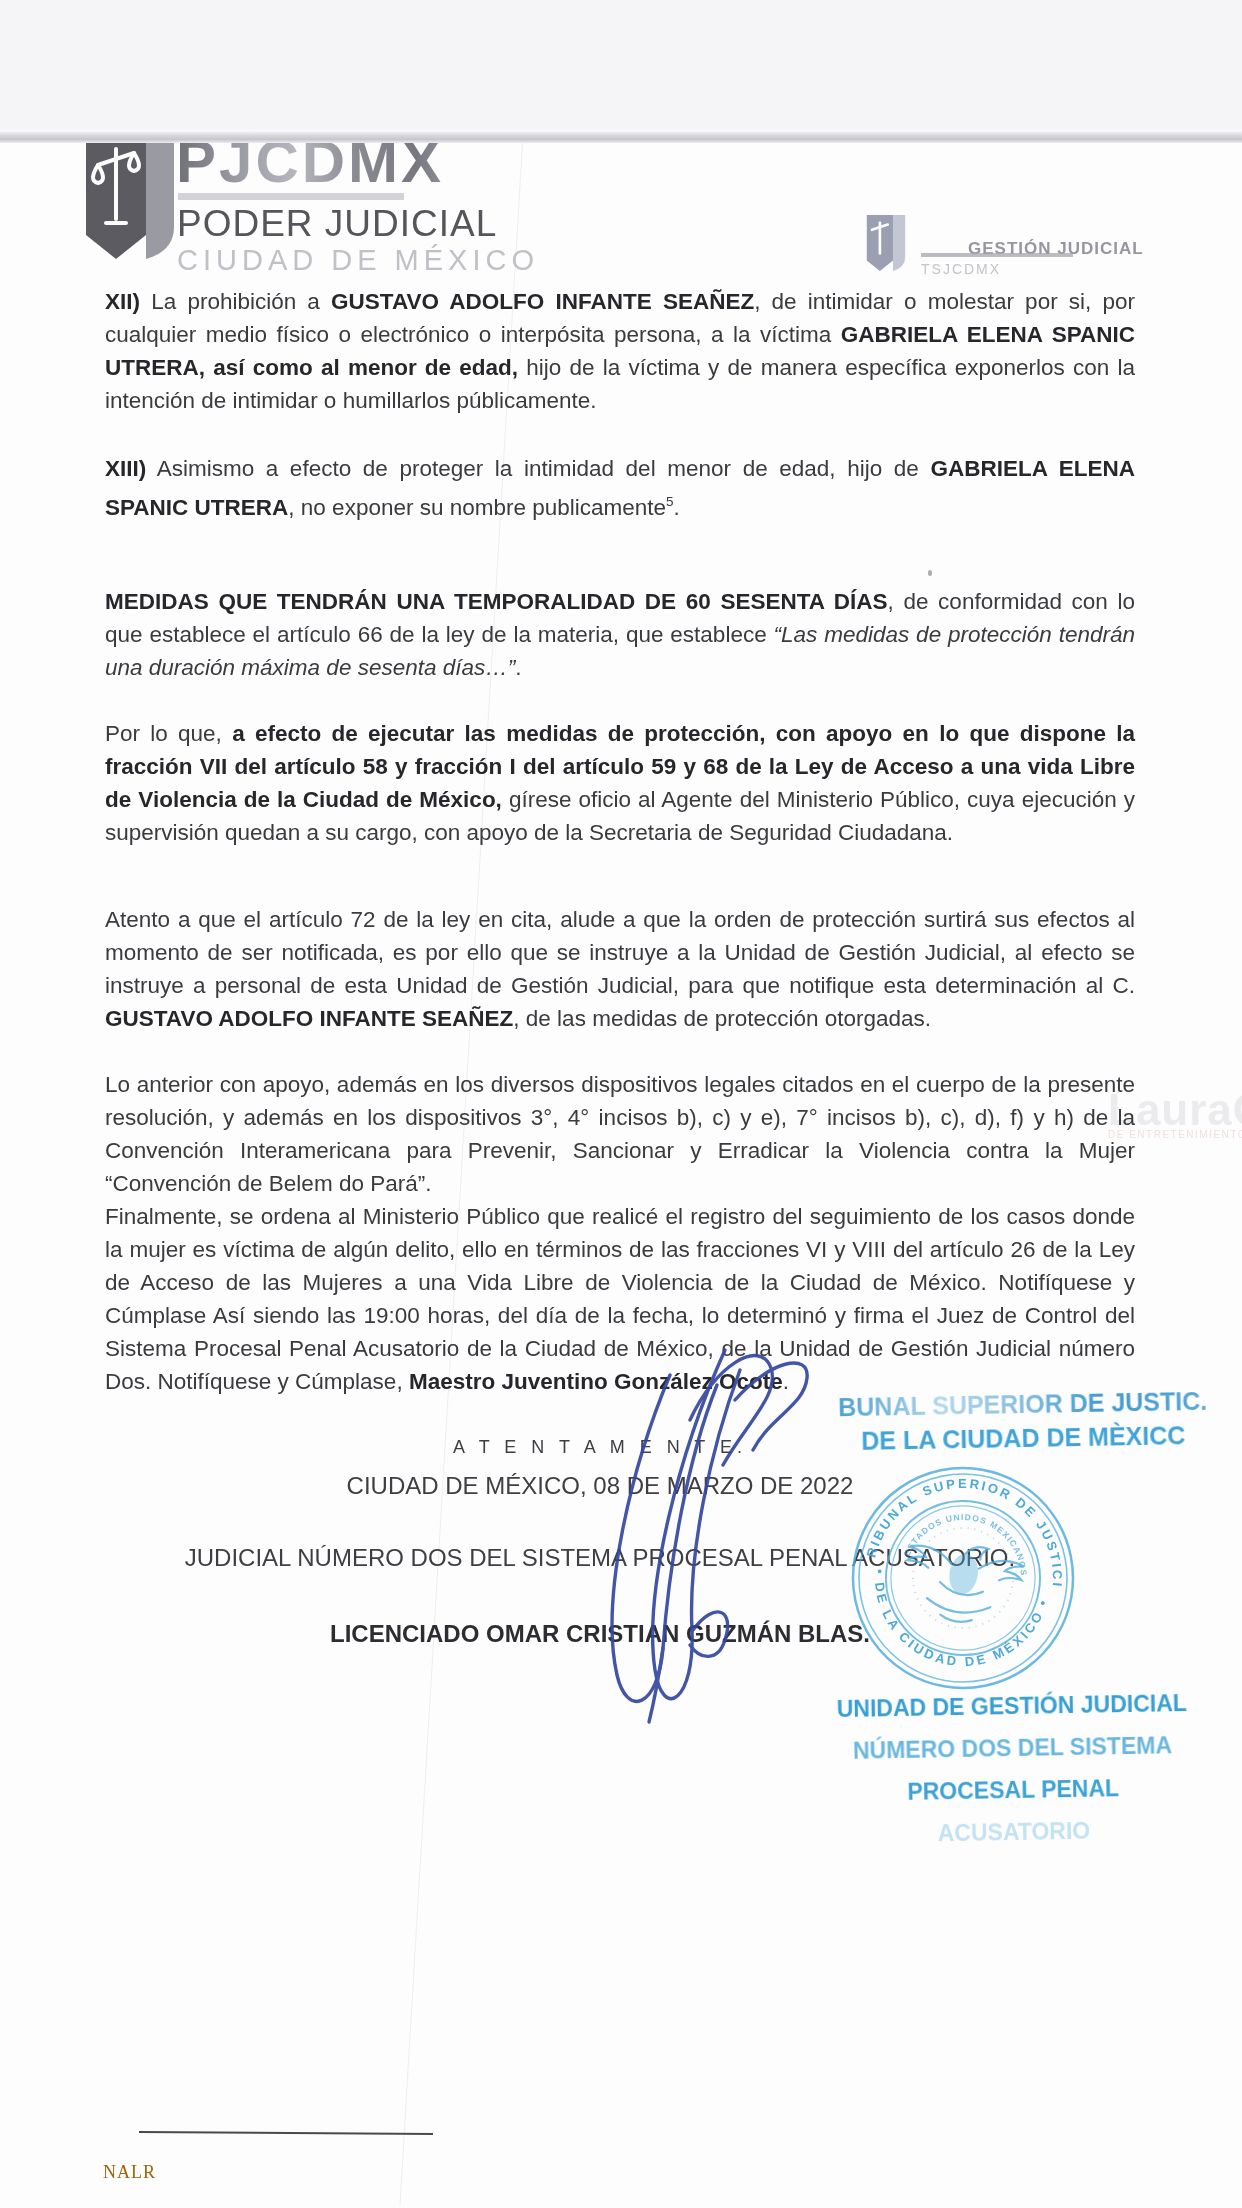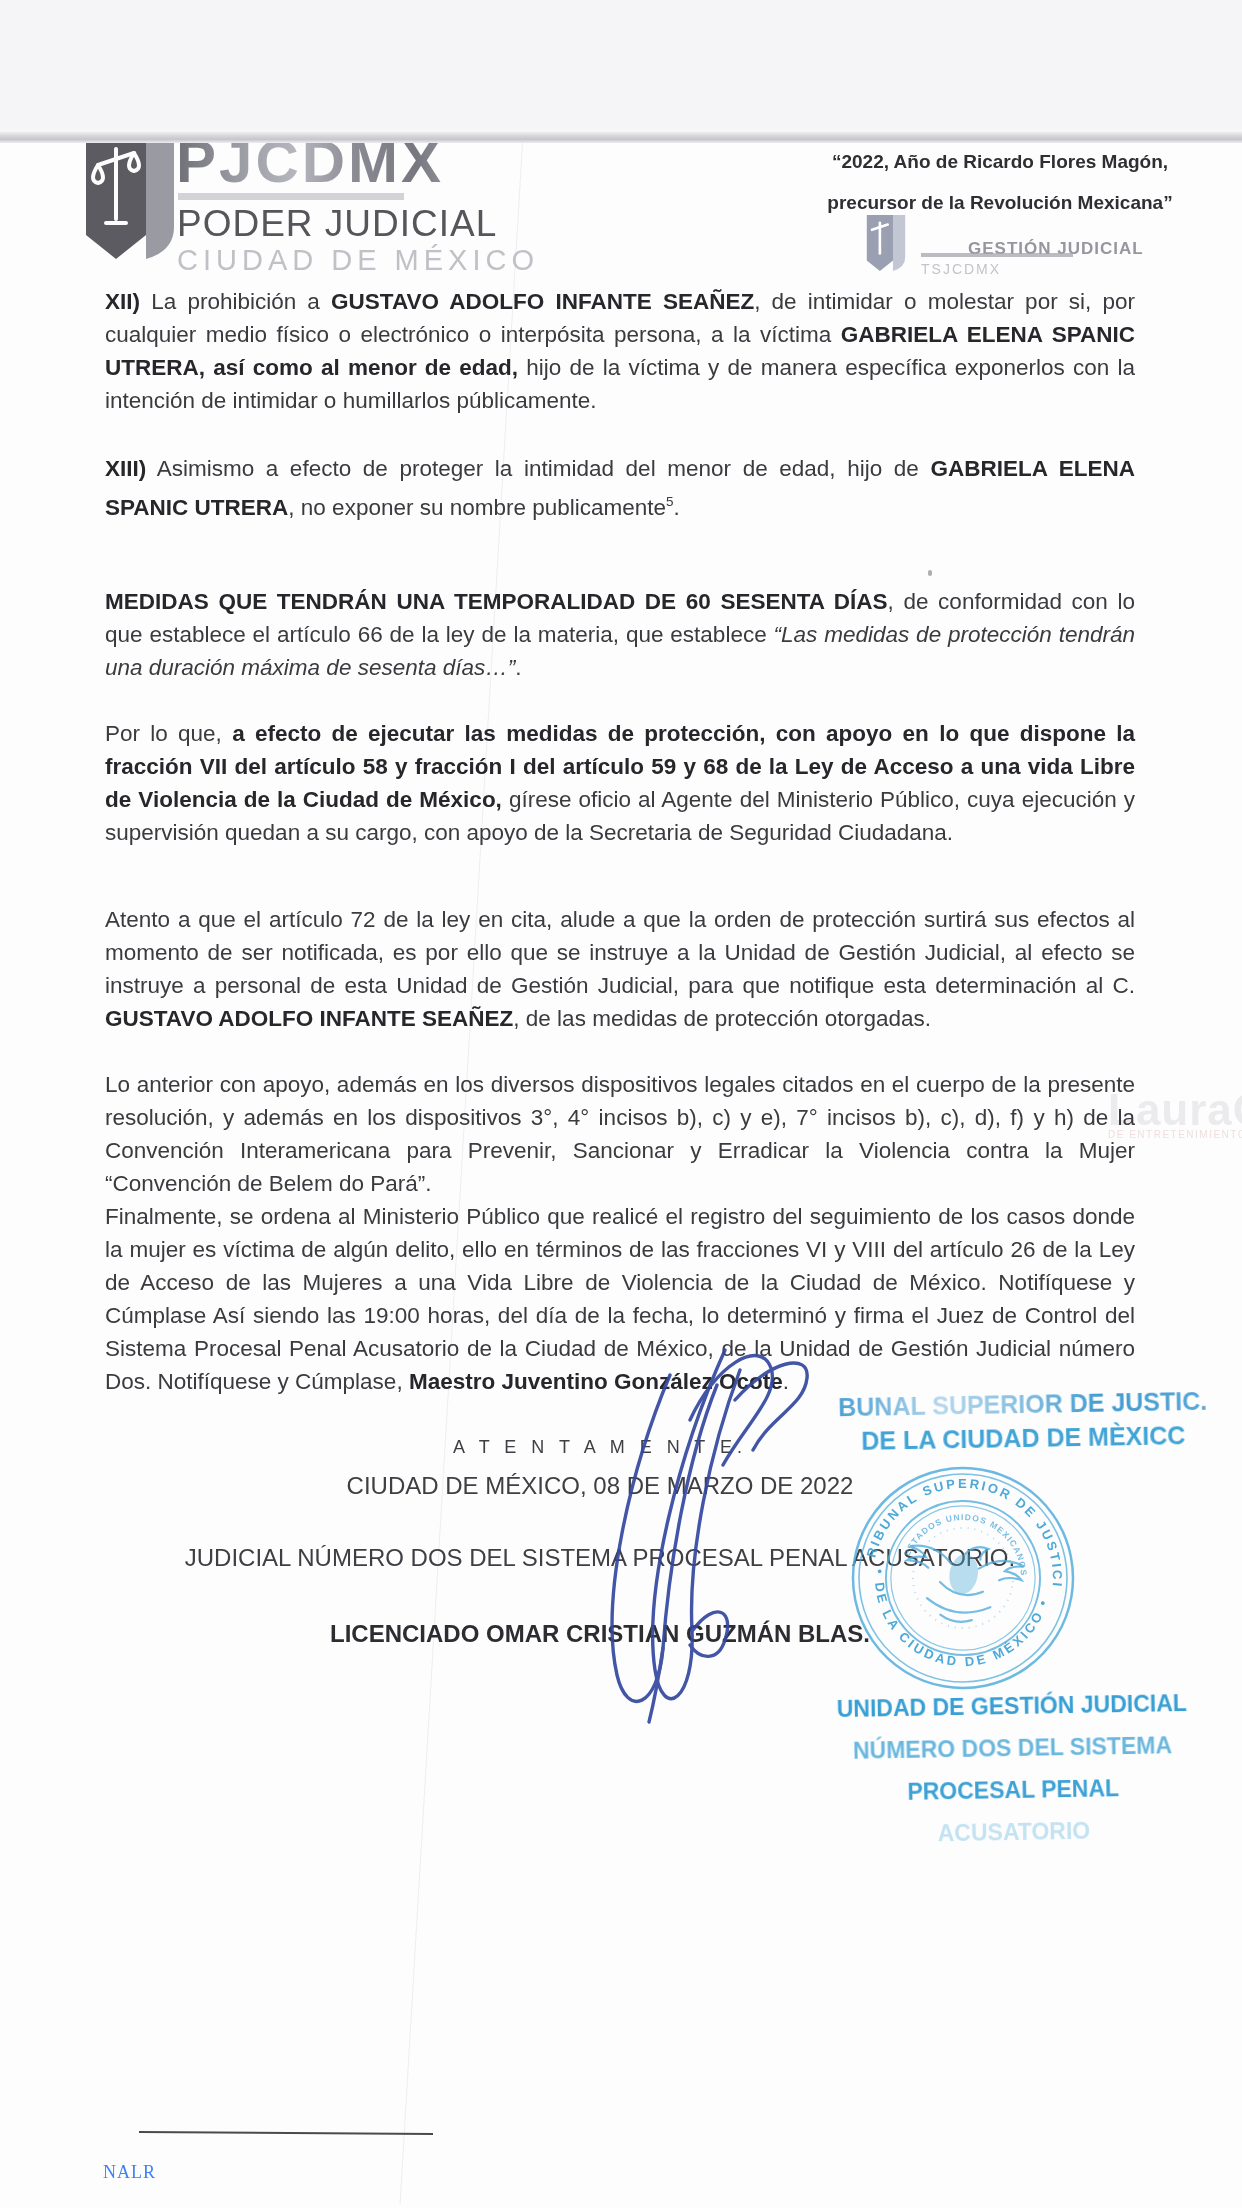--- a/index.html
+++ b/index.html
@@ -71,21 +71,21 @@
 
   
   .watermark{position:absolute;left:1108px;top:942px;color:#ebebee;z-index:0;}
   .watermark .brand{font-size:44px;font-weight:700;letter-spacing:1px;}
   .watermark .tag{font-size:10px;letter-spacing:1.5px;color:#f0dede;margin-top:-6px;}
   .crease{position:absolute;left:522px;top:0;width:1px;height:2065px;background:rgba(40,40,60,.07);
     transform:rotate(3.4deg);transform-origin:top center;}
   .speck{position:absolute;left:928px;top:427px;width:4px;height:6px;background:#6f6f74;opacity:.55;border-radius:2px;}
   .footnote-rule{position:absolute;left:139px;top:1989px;width:294px;height:2px;background:#4a4a4e;transform:rotate(.4deg);}
   .footer-initials{position:absolute;left:103px;top:2019px;font-family:"Liberation Serif","DejaVu Serif",serif;
-    font-size:18px;letter-spacing:1px;color:#3b82f6;}
+    font-size:18px;letter-spacing:1px;color:#a16207;}
 </style>
 </head>
 <body>
 
 <div class="screen-top"></div>
 <div class="scan-band"></div>
 
 <div class="page">
 
   <div class="crease"></div>
@@ -104,24 +104,20 @@
       <path d="M14 34 q-10 16 0 18 q10 -2 0 -18"></path>
       <path d="M50 22 q-10 16 0 18 q10 -2 0 -18"></path>
       <path d="M22 92 h20"></path>
     </g>
   </svg>
   <div class="logo-acronym">PJCDMX</div>
   <div class="logo-tagline-strip"></div>
   <div class="logo-line1">PODER JUDICIAL</div>
   <div class="logo-line2">CIUDAD DE MÉXICO</div>
 
-  <div class="year-legend">
-    <div class="l1">“2022, Año de Ricardo Flores Magón,</div>
-    <div class="l2">precursor de la Revolución Mexicana”</div>
-  </div>
 
   <svg class="gj-logo-shield" width="56" height="62" viewBox="0 0 92 142">
     <path d="M2 0 H62 V104 L32 128 L2 104 Z" fill="#9aa0b2"></path>
     <path d="M62 0 H90 V96 Q90 120 62 128 Z" fill="#c3c7d4"></path>
     <g stroke="#ffffff" stroke-width="6" fill="none" stroke-linecap="round">
       <path d="M32 18 L32 88"></path>
       <path d="M14 34 L50 22"></path>
     </g>
   </svg>
   <div class="gj-title">GESTIÓN JUDICIAL</div>

